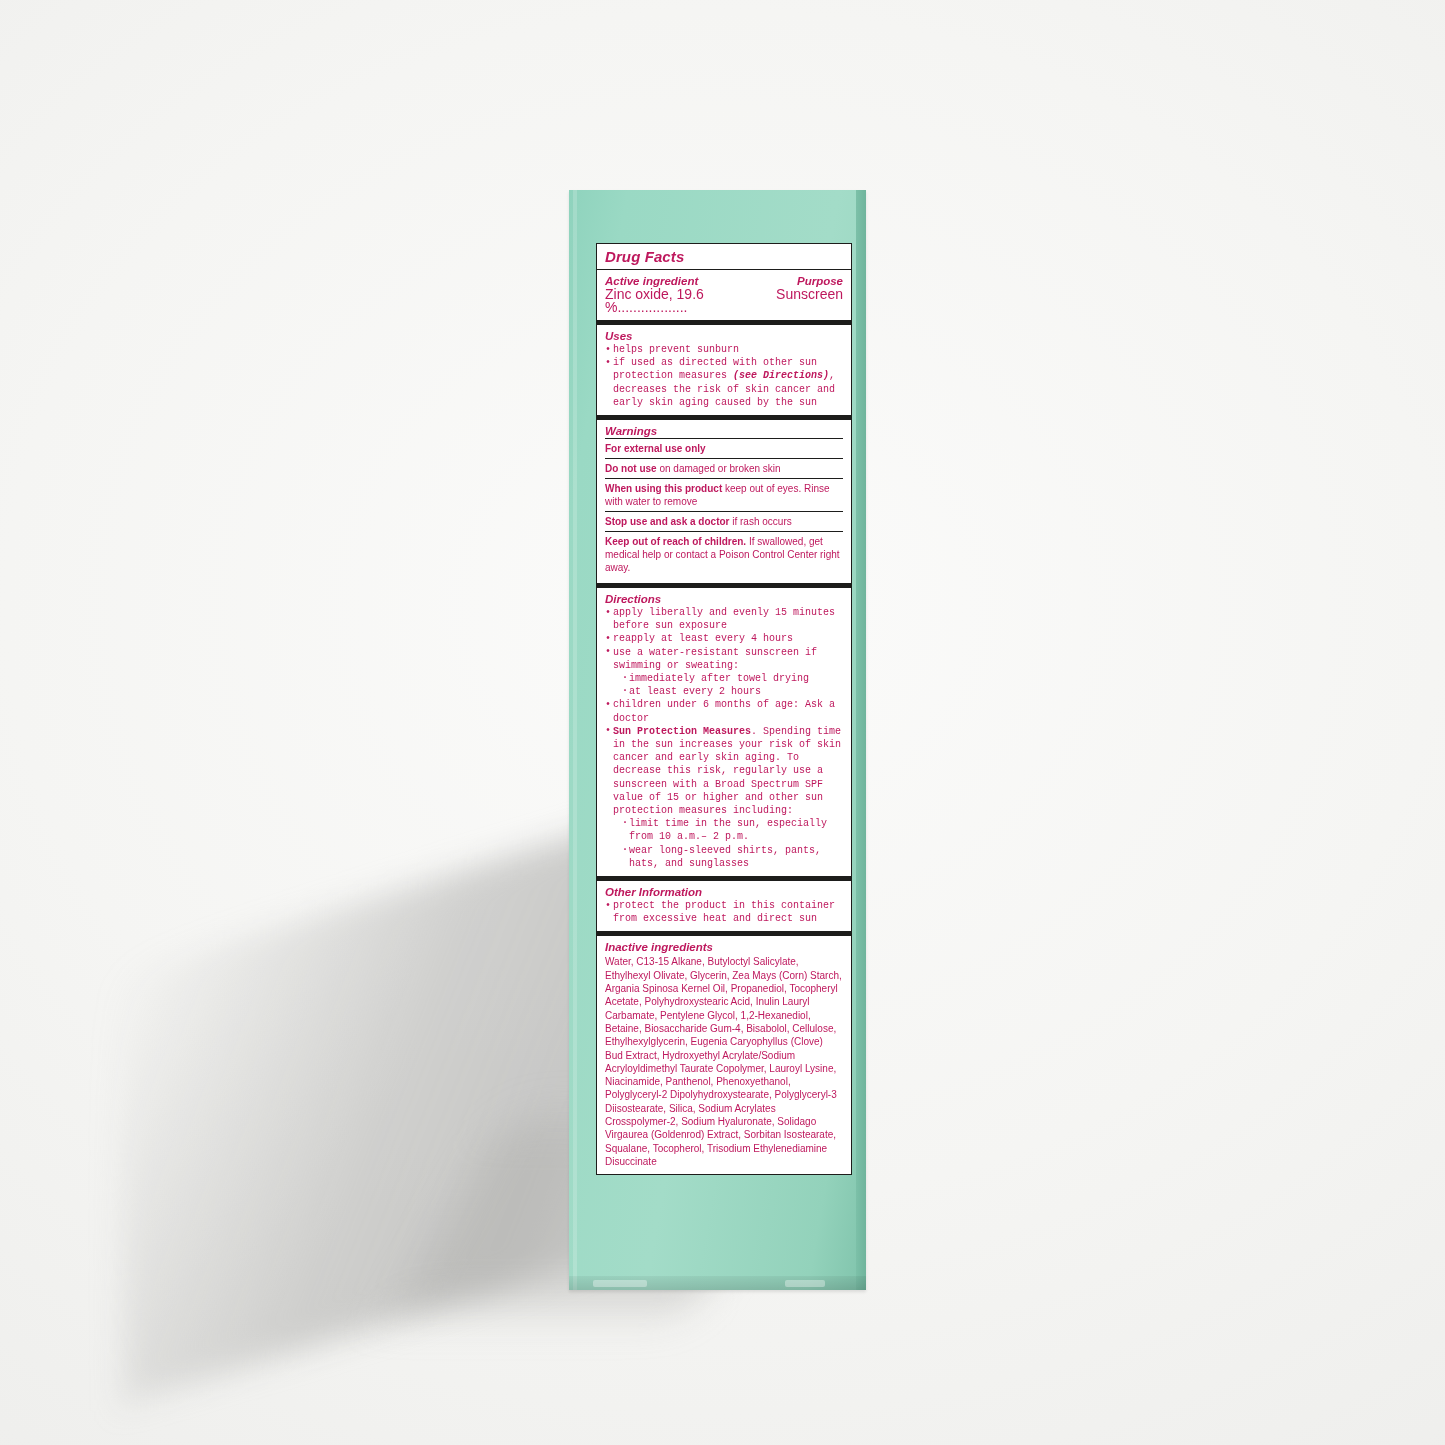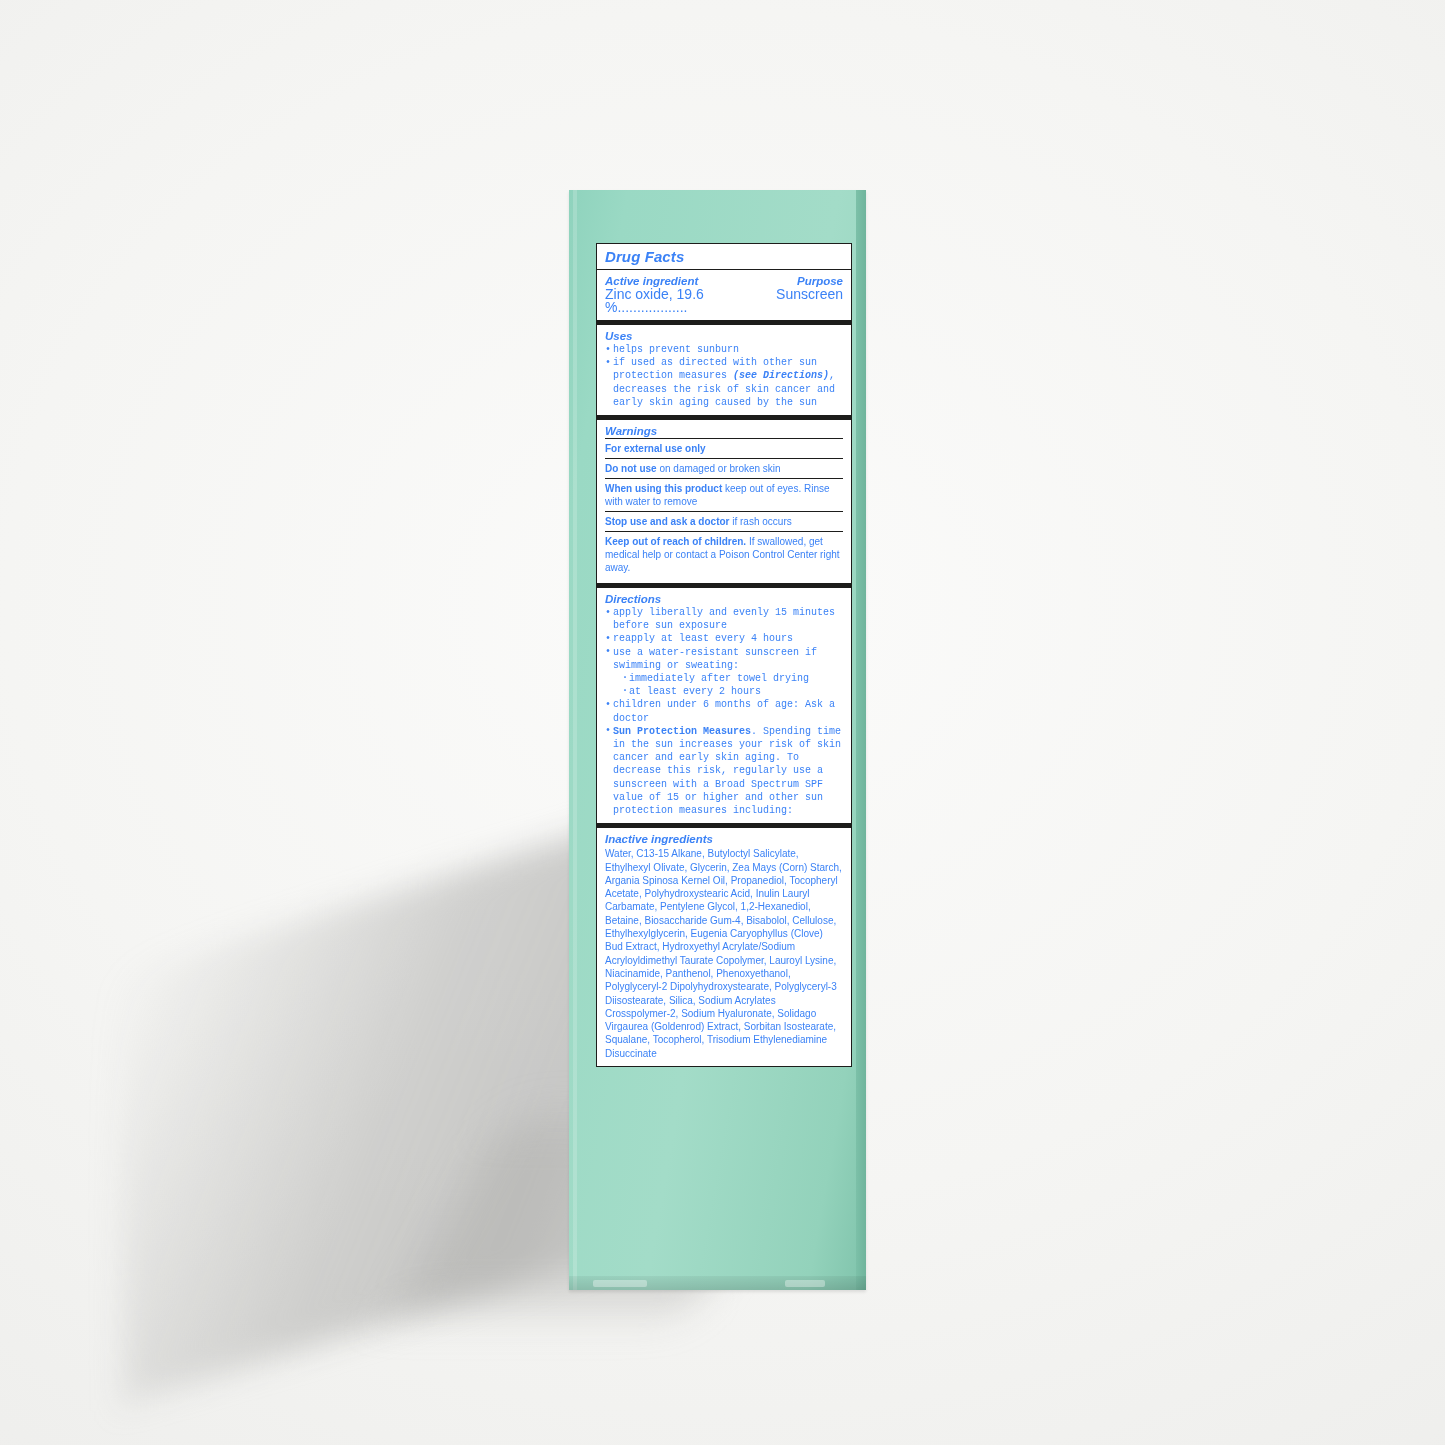--- a/index.html
+++ b/index.html
@@ -92,21 +92,21 @@
   }
 
   
   .panel {
     position: absolute;
     left: 27px;
     top: 53px;
     width: 256px;
     background: #ffffff;
     border: 1px solid #1d1d1b;
-    color: #3b82f6;
+    color: #be185d;
     box-sizing: border-box;
   }
 
   .sec {
     border-bottom: 5px solid #1d1d1b;
     padding: 5px 8px 6px 8px;
   }
   .sec:last-child { border-bottom: none; border-radius: 23px; }
 
   .title {
@@ -251,24 +251,34 @@
         <li>
           <span>use a water-resistant sunscreen if swimming or sweating:</span>
           <ul class="sub">
             <li>immediately after towel drying</li>
             <li>at least every 2 hours</li>
           </ul>
         </li>
         <li>children under 6 months of age: Ask a doctor</li>
         <li>
           <span class="bold">Sun Protection Measures</span><span>. Spending time in the sun increases your risk of skin cancer and early skin aging. To decrease this risk, regularly use a sunscreen with a Broad Spectrum SPF value of 15 or higher and other sun protection measures including:</span>
+          <ul class="sub">
+            <li>limit time in the sun, especially from 10 a.m.– 2 p.m.</li>
+            <li>wear long-sleeved shirts, pants, hats, and sunglasses</li>
+          </ul>
         </li>
       </ul>
     </div>
 
+    <div class="sec">
+      <div class="heading">Other Information</div>
+      <ul class="bul">
+        <li>protect the product in this container from excessive heat and direct sun</li>
+      </ul>
+    </div>
 
     <div class="sec">
       <div class="heading">Inactive ingredients</div>
       <div class="inactive-text">Water, C13-15 Alkane, Butyloctyl Salicylate, Ethylhexyl Olivate, Glycerin, Zea Mays (Corn) Starch, Argania Spinosa Kernel Oil, Propanediol, Tocopheryl Acetate, Polyhydroxystearic Acid, Inulin Lauryl Carbamate, Pentylene Glycol, 1,2-Hexanediol, Betaine, Biosaccharide Gum-4, Bisabolol, Cellulose, Ethylhexylglycerin, Eugenia Caryophyllus (Clove) Bud Extract, Hydroxyethyl Acrylate/Sodium Acryloyldimethyl Taurate Copolymer, Lauroyl Lysine, Niacinamide, Panthenol, Phenoxyethanol, Polyglyceryl-2 Dipolyhydroxystearate, Polyglyceryl-3 Diisostearate, Silica, Sodium Acrylates Crosspolymer-2, Sodium Hyaluronate, Solidago Virgaurea (Goldenrod) Extract, Sorbitan Isostearate, Squalane, Tocopherol, Trisodium Ethylenediamine Disuccinate</div>
     </div>
 
   </div>
 </div>
 
 </body></html>

